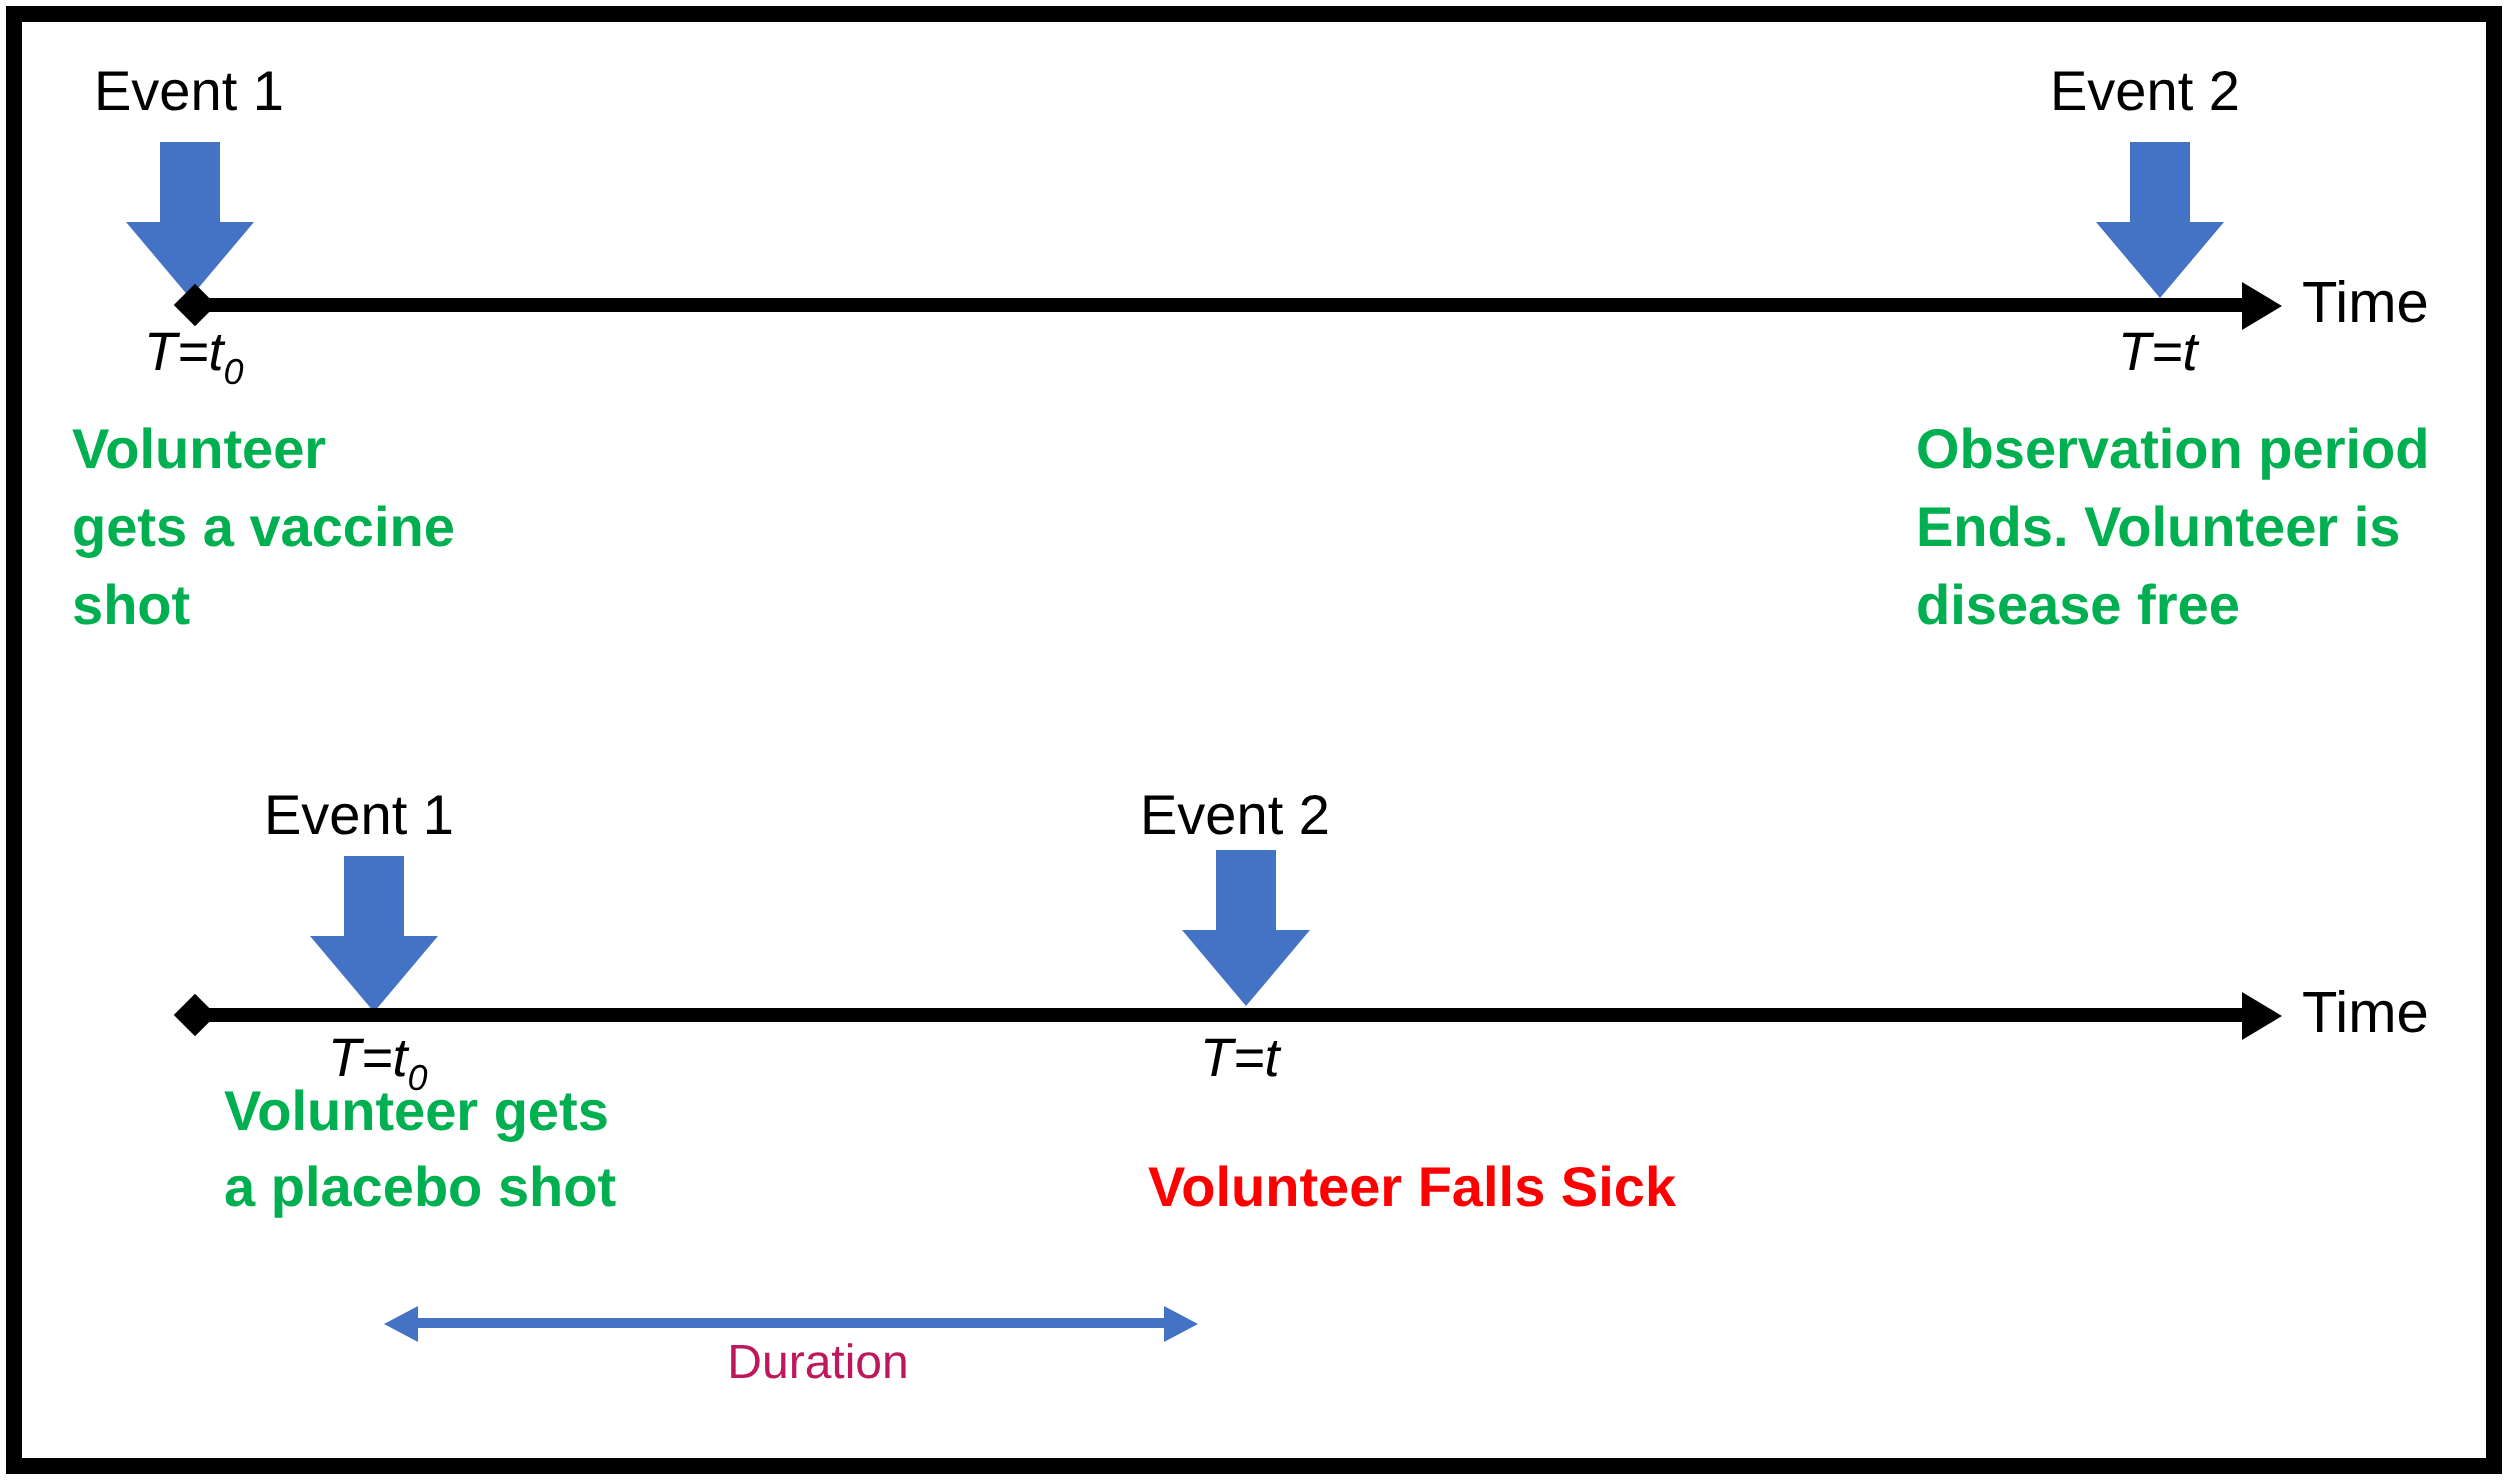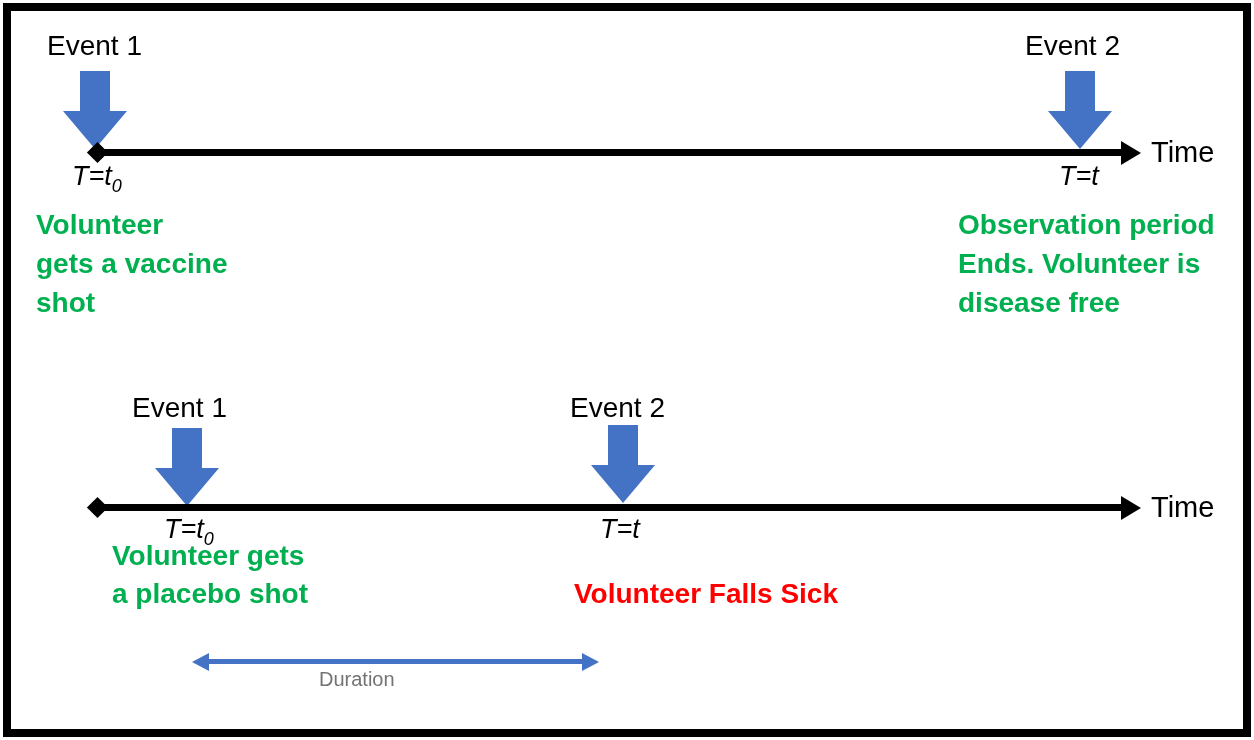--- a/index.html
+++ b/index.html
@@ -59,22 +59,22 @@
   .dur-head { position: absolute; width: 0; height: 0; }
   .dur-head.left {
     border-top: 9px solid transparent; border-bottom: 9px solid transparent;
     border-right: 17px solid var(--accent_blue, #4472C4);
   }
   .dur-head.right {
     border-top: 9px solid transparent; border-bottom: 9px solid transparent;
     border-left: 17px solid var(--accent_blue, #4472C4);
   }
   .duration-label {
-    position: absolute; font-size: 20px; color: #737373;
-    width: 180px; text-align: left; white-space: nowrap;
+    position: absolute; font-size: 24px; color: #be185d;
+    width: 180px; text-align: center; white-space: nowrap;
   }
 </style>
 </head>
 <body>
 
 <div class="frame"></div>
 
 <div>
 
   <div class="evt-label" style="left:47px; top:30px;">Event 1</div>

